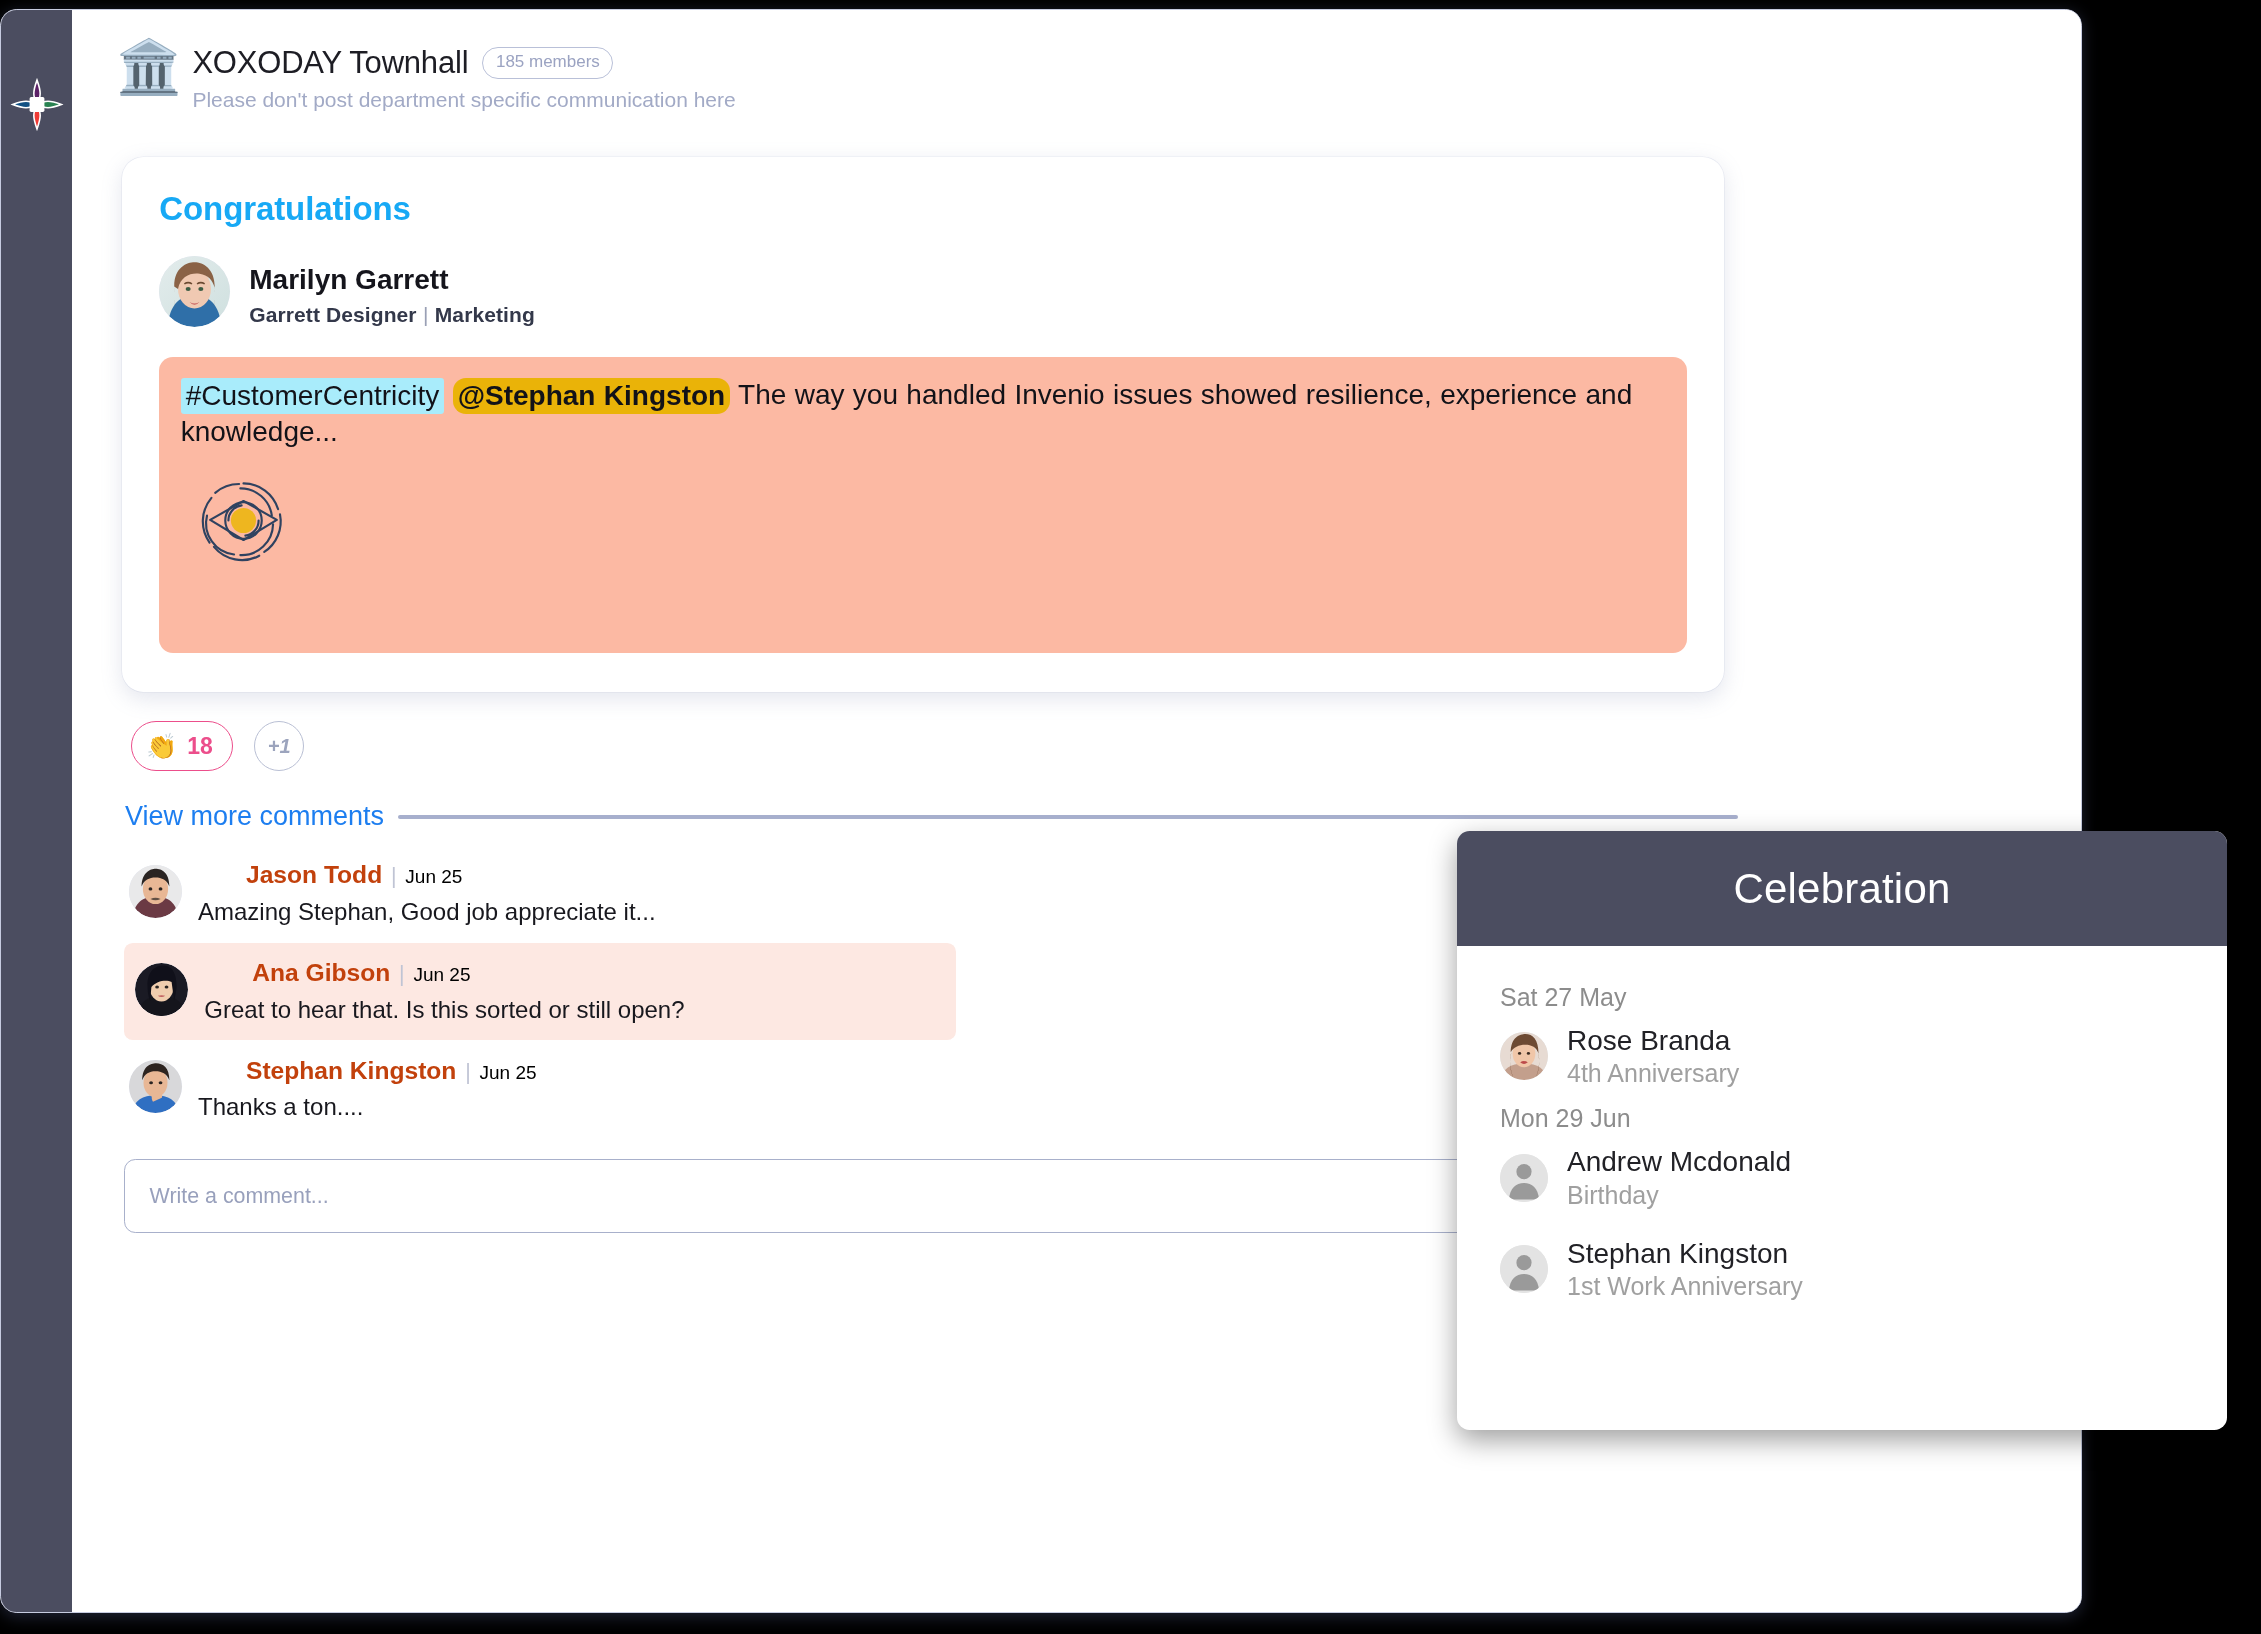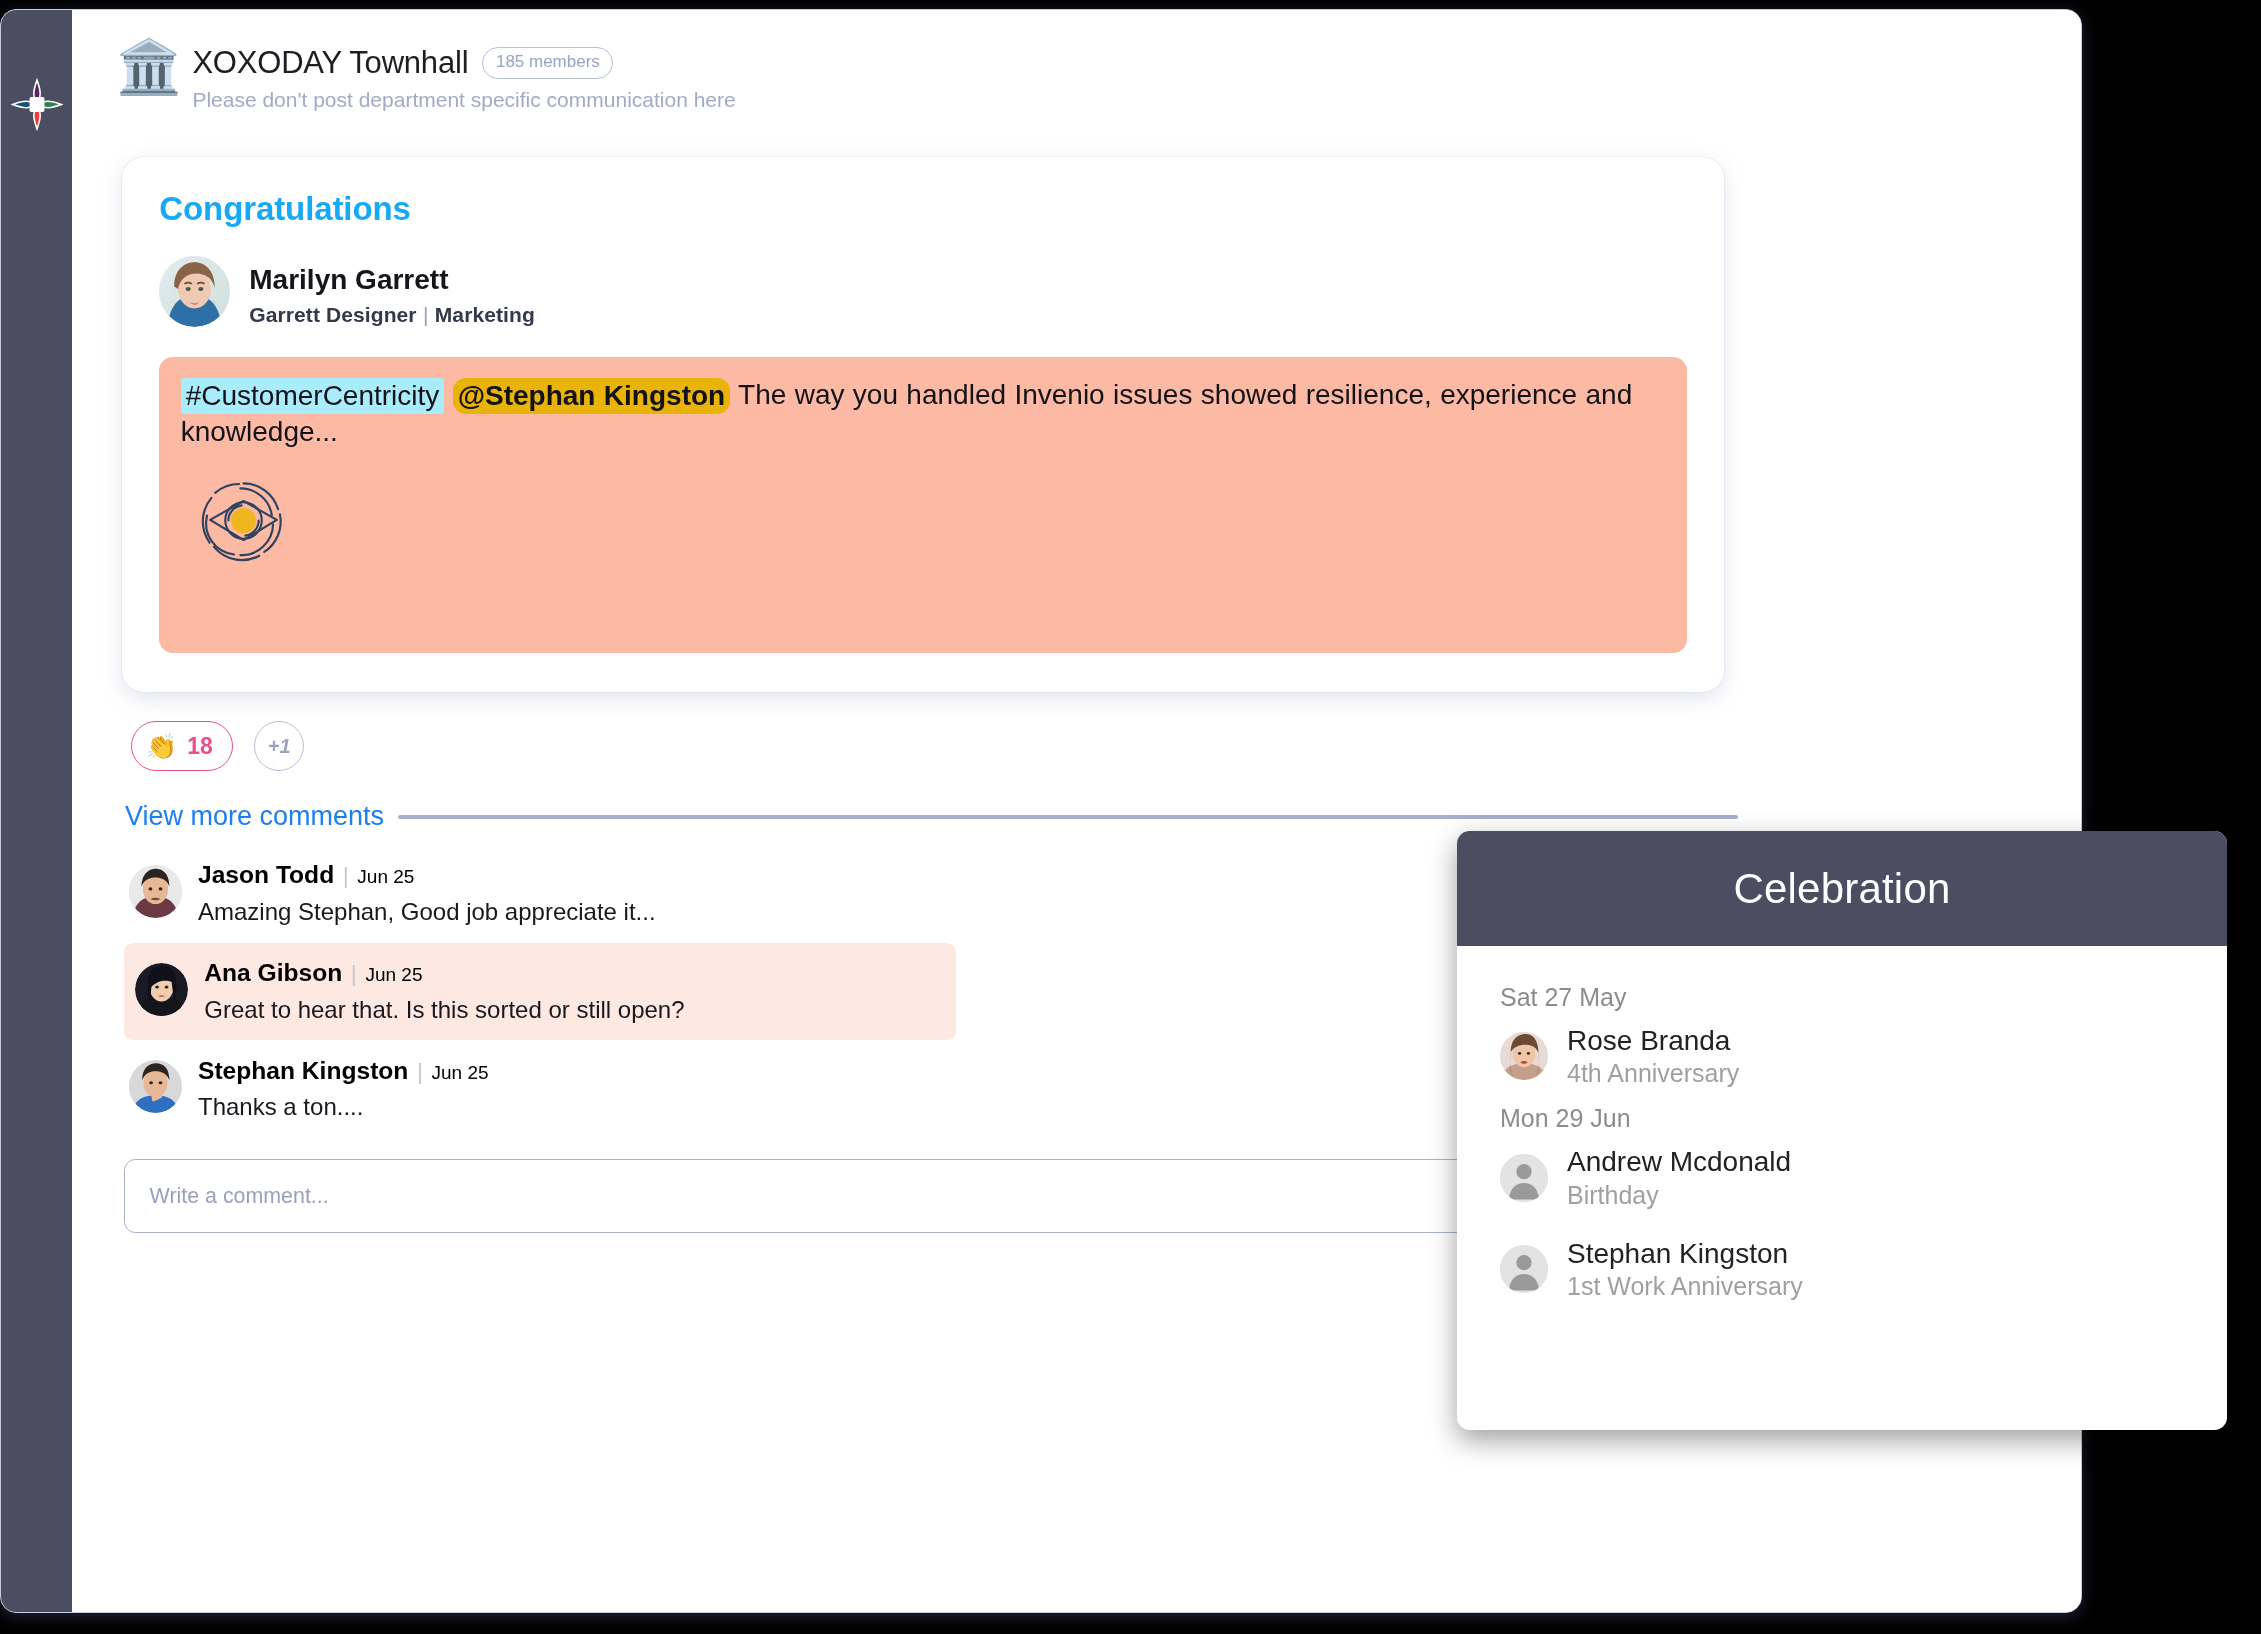--- a/index.html
+++ b/index.html
@@ -131,21 +131,21 @@
   
   .comments { margin-top: 12.6px; margin-left: 12.6px; width: 1613px; }
   .comment {
     display: flex; gap: 16.4px; align-items: flex-start;
     padding: 16.4px 16.4px 16.4px 5px;
     border-radius: 8.8px;
   }
   .comment.highlight { background: #fde8e2; width: 832px; padding-left: 11.3px; }
   .avatar-sm { width: 53px; height: 53px; margin-top: 3.8px; }
   .c-head { display: flex; align-items: baseline; gap: 0px; }
-  .c-name { font-size: 24.6px; font-weight: 700; color: #000000; }
+  .c-name { font-size: 24.6px; font-weight: 700; color: #c2410c; margin-left: 48px; }
   .c-divider { color: #c0c4d4; font-size: 21.4px; padding: 0 8.8px; }
   .c-date { font-size: 19px; color: #000000; }
   .c-body { margin-top: 8.8px; font-size: 24px; color: #18181e; }
 
   
   .comment-input {
     margin-top: 21.4px; margin-left: 12.6px;
     width: 1600px; height: 74px;
     border: 1.9px solid #a8b0cb; border-radius: 11.3px;
     background: #fff;

